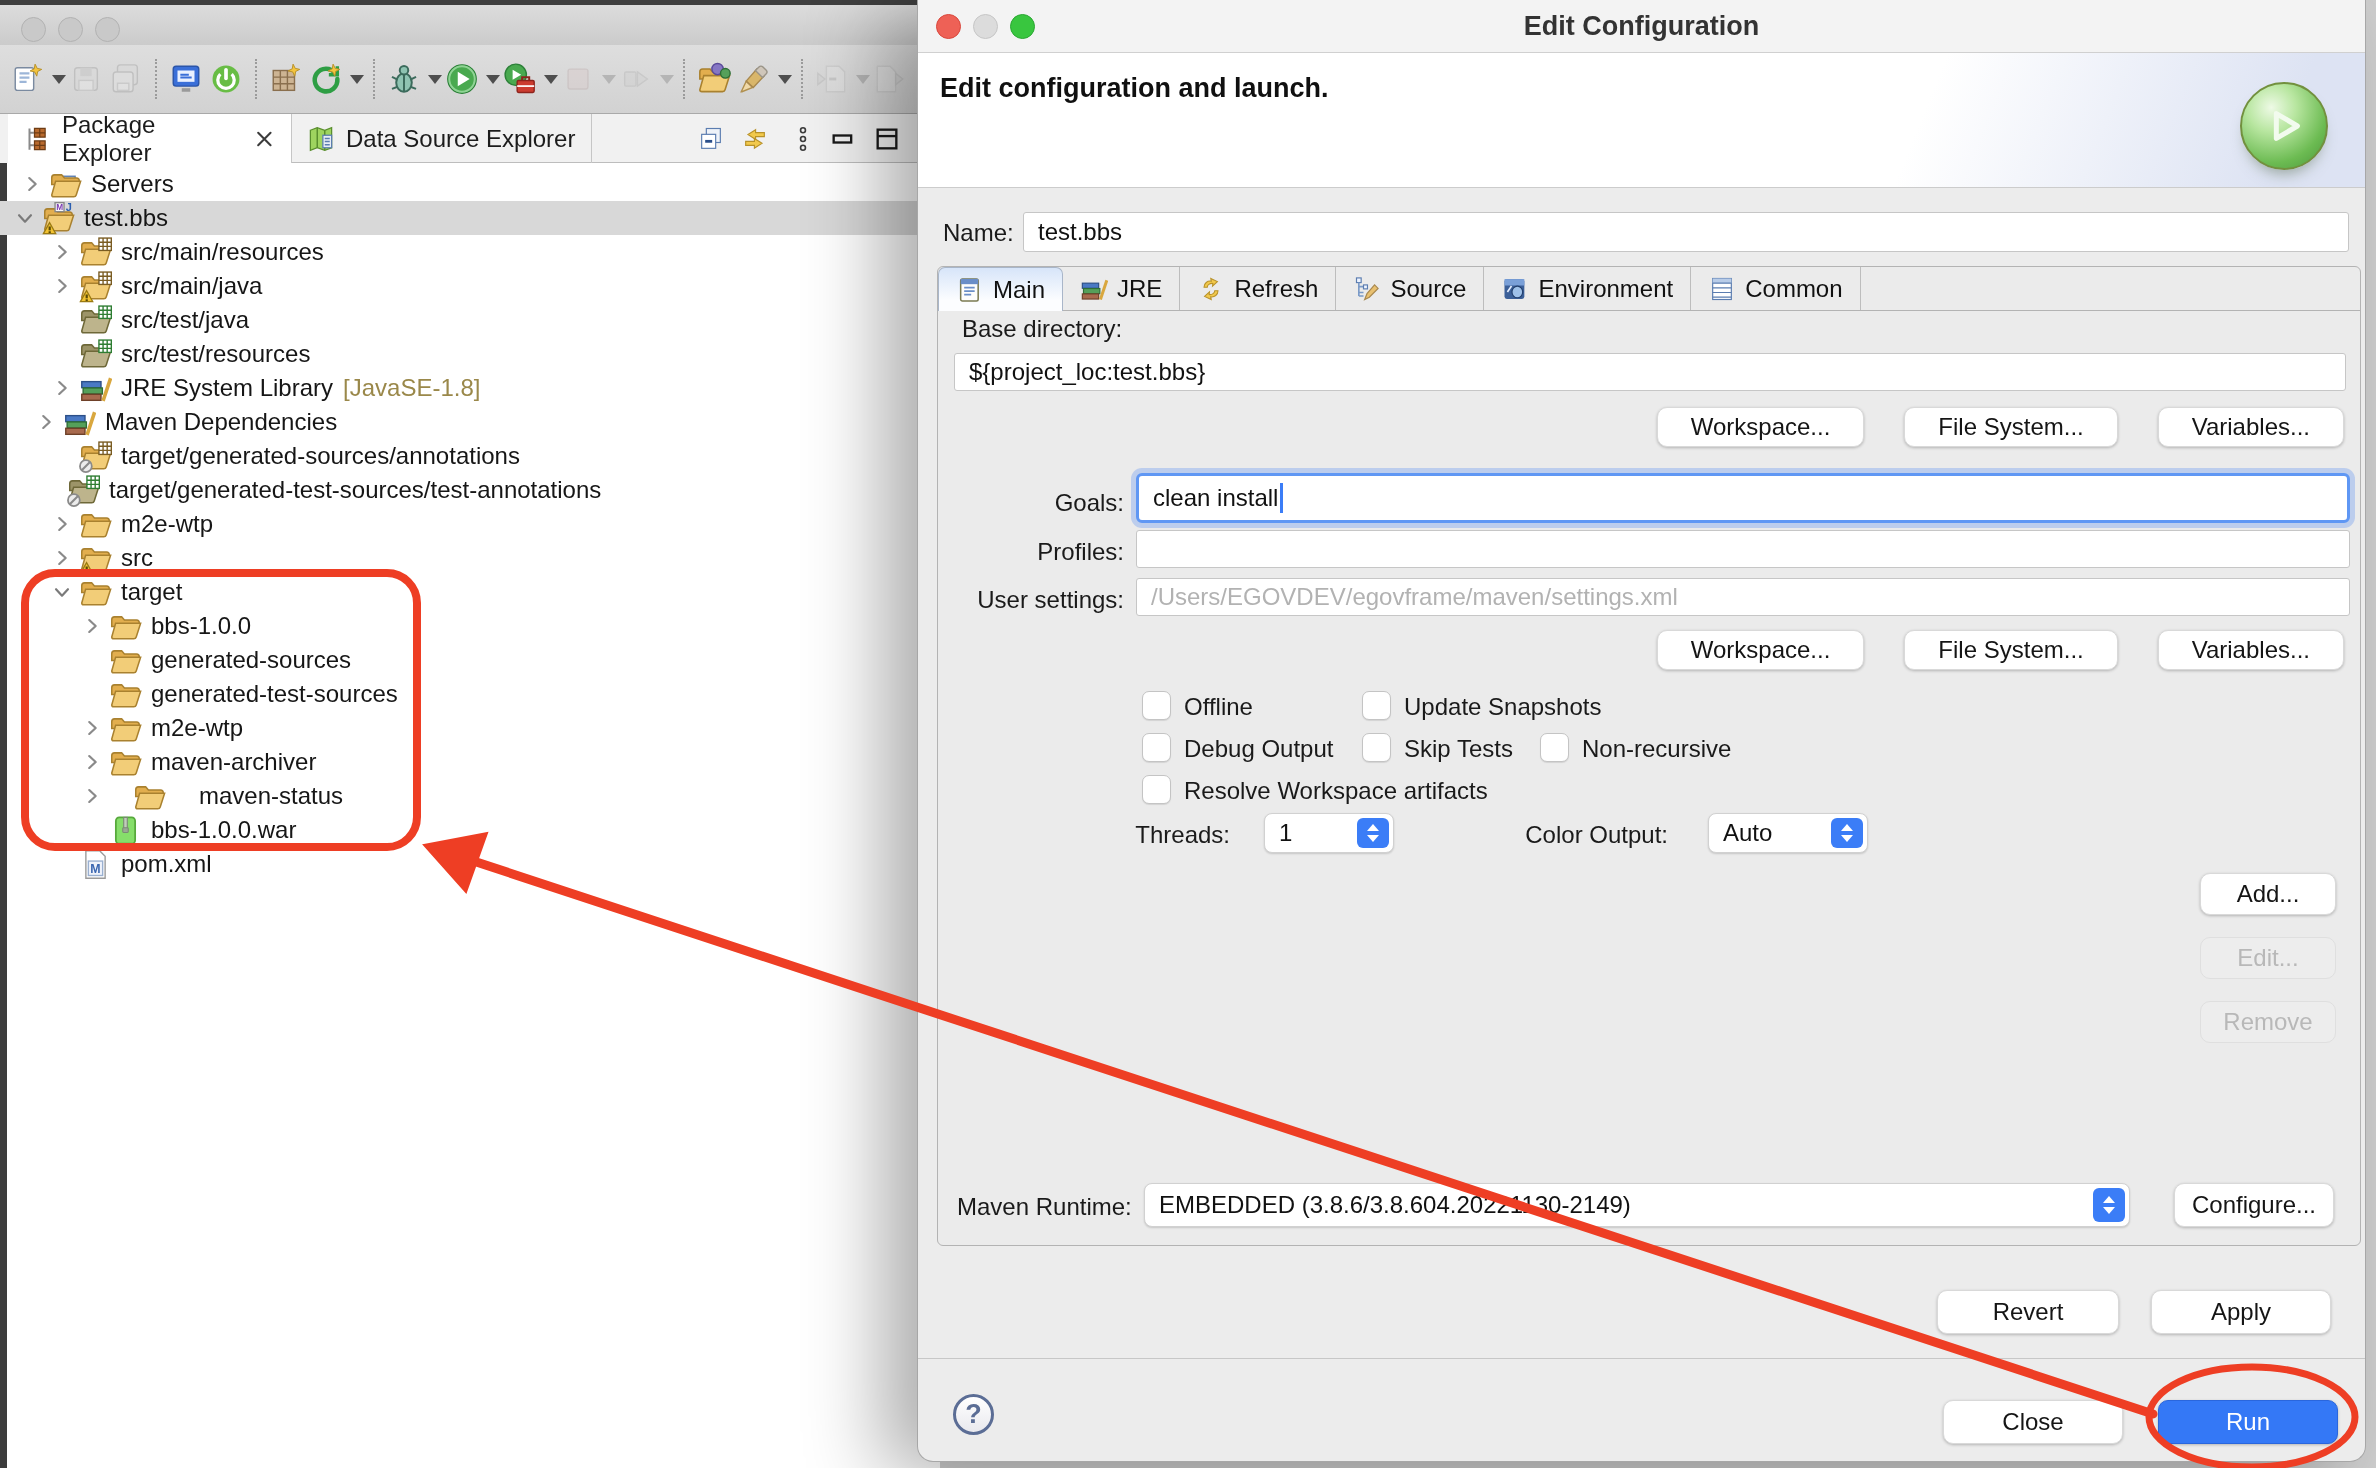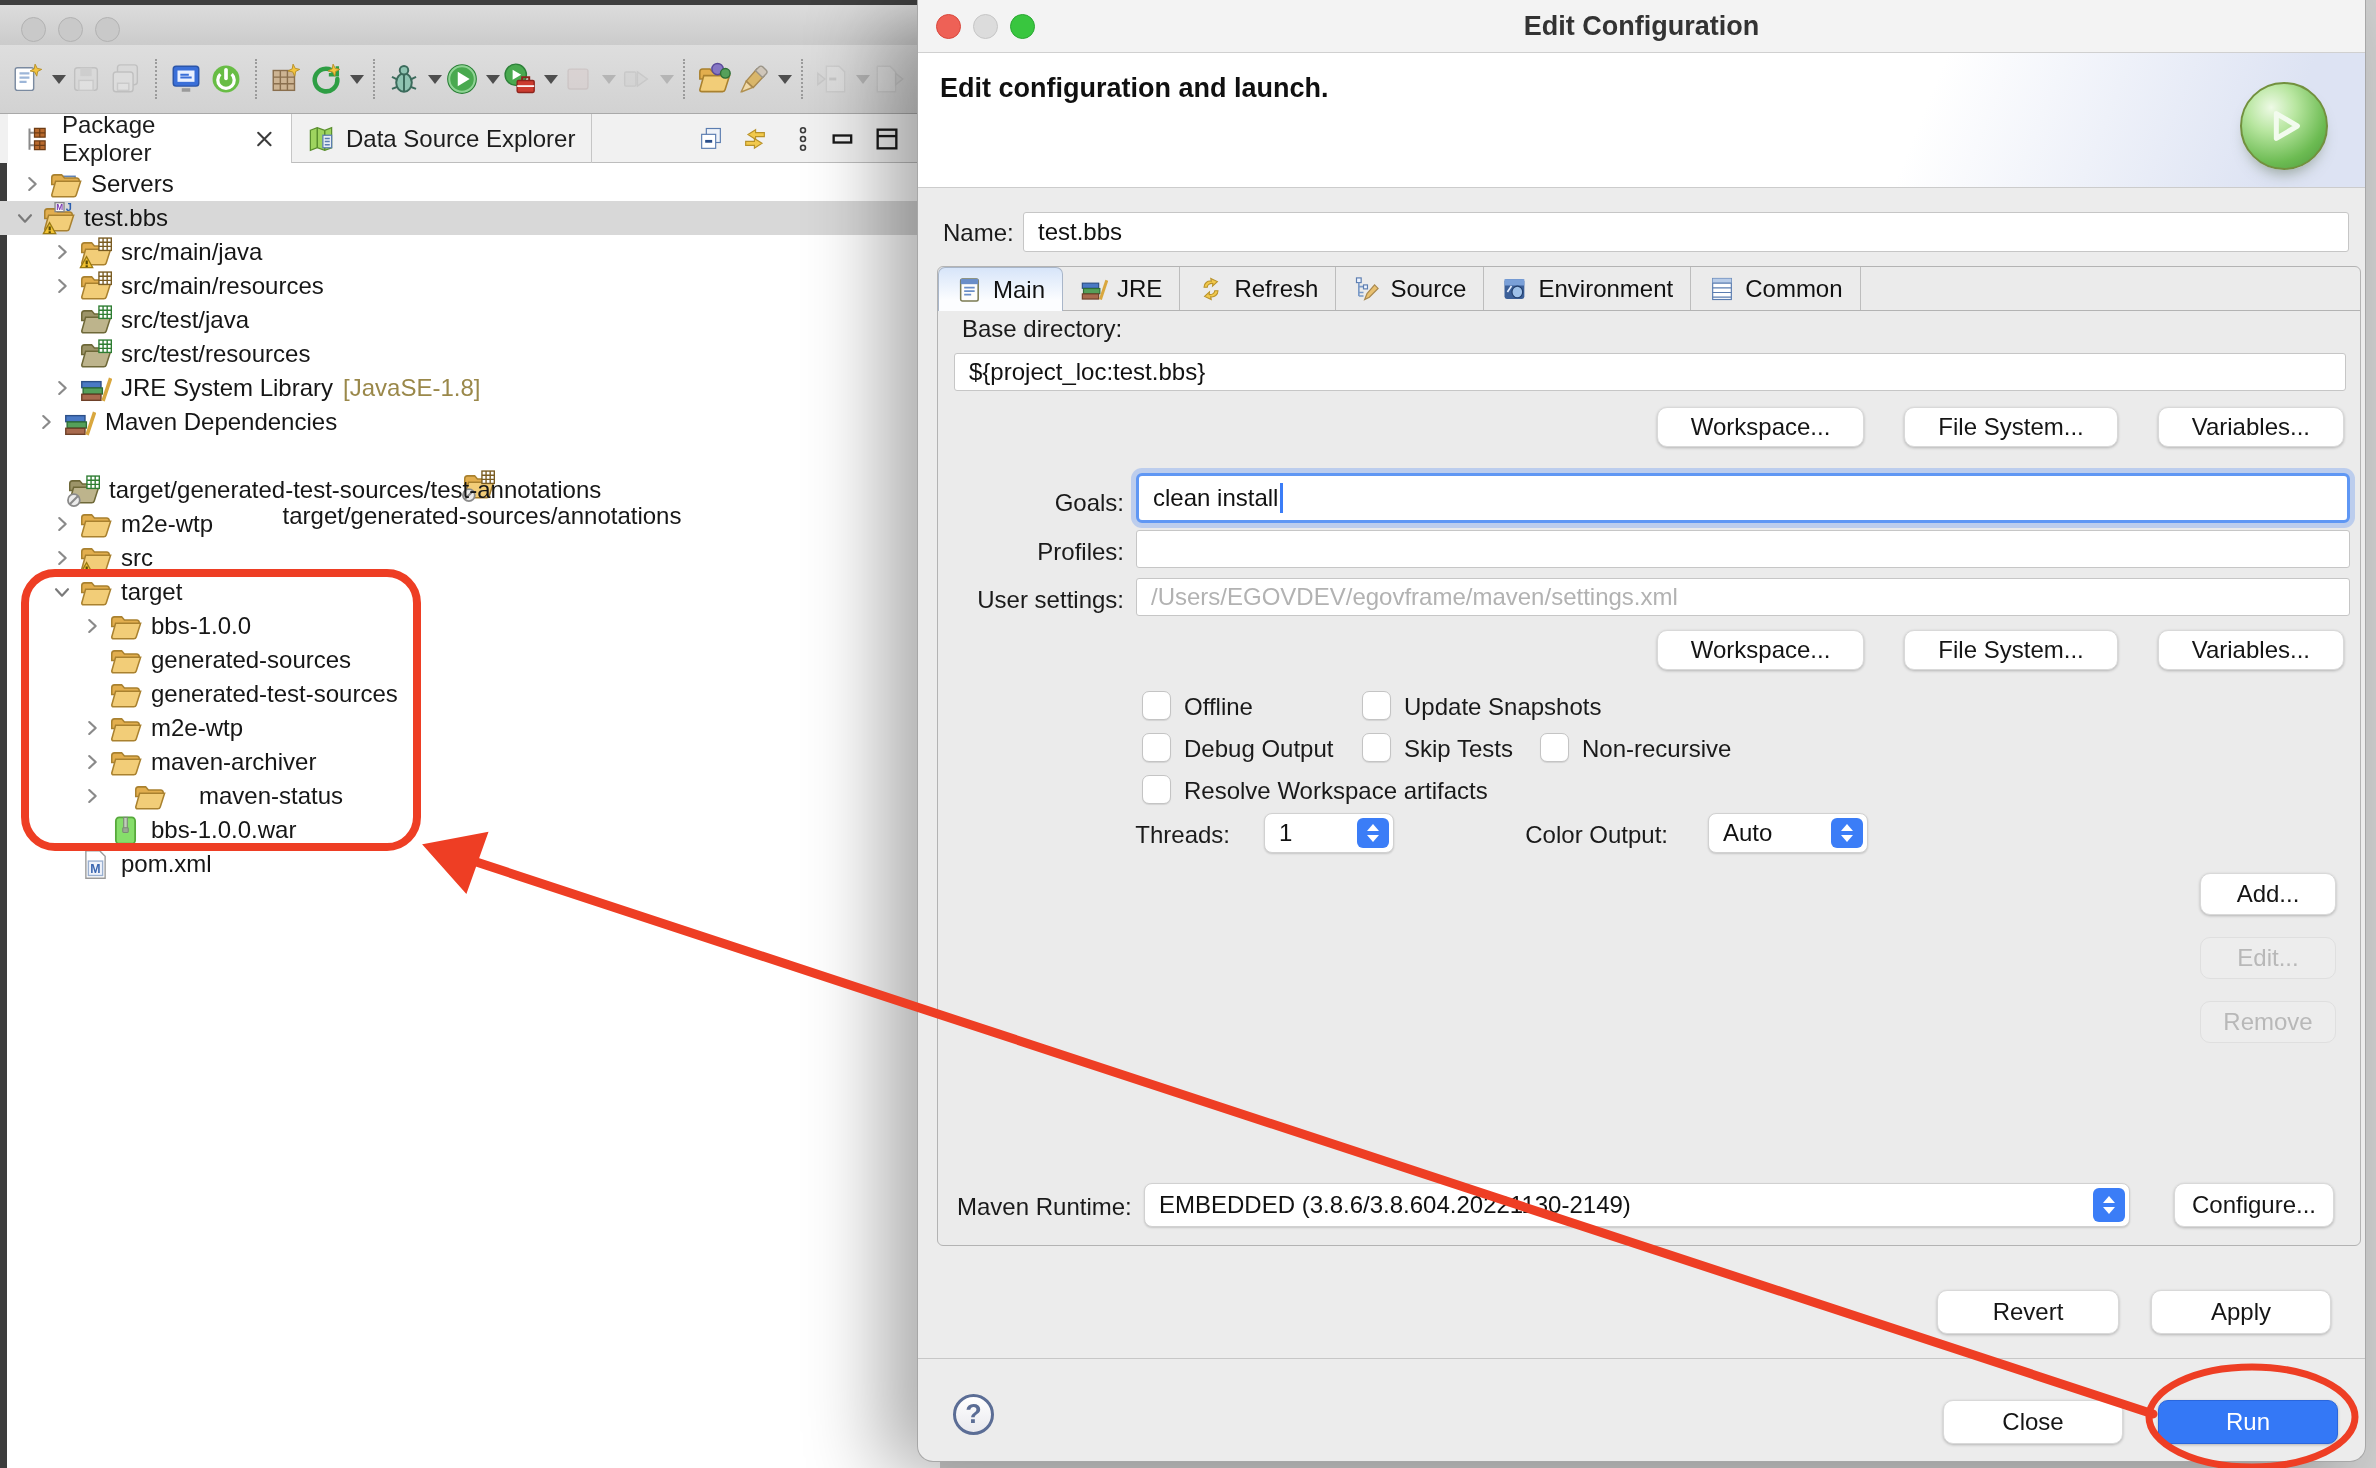--- a/index.html
+++ b/index.html
@@ -406,43 +406,43 @@
           <svg viewBox="0 0 24 24" width="100%" height="100%">
             <path d="M9 5.5l7 6.5-7 6.5" fill="none" stroke="#8a8a8a" stroke-width="2.4" stroke-linecap="round" stroke-linejoin="round"></path>
           </svg>
         </span>
     <span class="t-icon">
           <svg viewBox="0 0 24 24" width="100%" height="100%">
             <path d="M2 7c0-1.1.9-2 2-2h5.2l2 2.3H20c1.1 0 2 .9 2 2V12H2z" fill="#E2AE4E" stroke="#A9812F" stroke-width="1.1"></path>
             <path d="M2 19.6L4.8 9.6H23l-3.2 10c-.2.8-1 1.3-1.8 1.3H3.4c-.9 0-1.4-.6-1.4-1.3z" fill="#F2CD78" stroke="#A9812F" stroke-width="1.1"></path>
             <rect x="14.5" y="1.5" width="9" height="9" fill="#fff" stroke="#7a5c22"></rect>
             <path d="M14.5 4.5h9M14.5 7.5h9M17.5 1.5v9M20.5 1.5v9" stroke="#7a5c22" stroke-width="1"></path>
+          </svg>
+        </span>
+    <span class="t-label">src/main/resources</span>
+
+  </div>
+      <div class="trow" style="padding-left: 40px;">
+    <span class="t-arrow">
+          <svg viewBox="0 0 24 24" width="100%" height="100%">
+            <path d="M9 5.5l7 6.5-7 6.5" fill="none" stroke="#8a8a8a" stroke-width="2.4" stroke-linecap="round" stroke-linejoin="round"></path>
+          </svg>
+        </span>
+    <span class="t-icon">
+          <svg viewBox="0 0 24 24" width="100%" height="100%">
+            <path d="M2 7c0-1.1.9-2 2-2h5.2l2 2.3H20c1.1 0 2 .9 2 2V12H2z" fill="#E2AE4E" stroke="#A9812F" stroke-width="1.1"></path>
+            <path d="M2 19.6L4.8 9.6H23l-3.2 10c-.2.8-1 1.3-1.8 1.3H3.4c-.9 0-1.4-.6-1.4-1.3z" fill="#F2CD78" stroke="#A9812F" stroke-width="1.1"></path>
+            <rect x="14.5" y="1.5" width="9" height="9" fill="#fff" stroke="#7a5c22"></rect>
+            <path d="M14.5 4.5h9M14.5 7.5h9M17.5 1.5v9M20.5 1.5v9" stroke="#7a5c22" stroke-width="1"></path>
             <path d="M1 23l4.5-8L10 23z" fill="#F2C232" stroke="#9a7a12" stroke-width=".9"></path>
             <rect x="4.8" y="17.8" width="1.6" height="2.8" fill="#5a4a08"></rect>
             <rect x="4.8" y="21.3" width="1.6" height="1.3" fill="#5a4a08"></rect>
           </svg>
         </span>
     <span class="t-label">src/main/java</span>
-
-  </div>
-      <div class="trow" style="padding-left: 40px;">
-    <span class="t-arrow">
-          <svg viewBox="0 0 24 24" width="100%" height="100%">
-            <path d="M9 5.5l7 6.5-7 6.5" fill="none" stroke="#8a8a8a" stroke-width="2.4" stroke-linecap="round" stroke-linejoin="round"></path>
-          </svg>
-        </span>
-    <span class="t-icon">
-          <svg viewBox="0 0 24 24" width="100%" height="100%">
-            <path d="M2 7c0-1.1.9-2 2-2h5.2l2 2.3H20c1.1 0 2 .9 2 2V12H2z" fill="#E2AE4E" stroke="#A9812F" stroke-width="1.1"></path>
-            <path d="M2 19.6L4.8 9.6H23l-3.2 10c-.2.8-1 1.3-1.8 1.3H3.4c-.9 0-1.4-.6-1.4-1.3z" fill="#F2CD78" stroke="#A9812F" stroke-width="1.1"></path>
-            <rect x="14.5" y="1.5" width="9" height="9" fill="#fff" stroke="#7a5c22"></rect>
-            <path d="M14.5 4.5h9M14.5 7.5h9M17.5 1.5v9M20.5 1.5v9" stroke="#7a5c22" stroke-width="1"></path>
-          </svg>
-        </span>
-    <span class="t-label">src/main/resources</span>
 
   </div>
       <div class="trow" style="padding-left: 40px;">
     <span class="t-arrow"></span>
     <span class="t-icon">
           <svg viewBox="0 0 24 24" width="100%" height="100%">
             <path d="M2 7c0-1.1.9-2 2-2h5.2l2 2.3H20c1.1 0 2 .9 2 2V12H2z" fill="#9C9468" stroke="#6E6838" stroke-width="1.1"></path>
             <path d="M2 19.6L4.8 9.6H23l-3.2 10c-.2.8-1 1.3-1.8 1.3H3.4c-.9 0-1.4-.6-1.4-1.3z" fill="#BDB48C" stroke="#6E6838" stroke-width="1.1"></path>
             <rect x="14.5" y="1.5" width="9" height="9" fill="#fff" stroke="#2e7d32"></rect>
             <path d="M14.5 4.5h9M14.5 7.5h9M17.5 1.5v9M20.5 1.5v9" stroke="#2e7d32" stroke-width="1"></path>
@@ -491,21 +491,21 @@
           <svg viewBox="0 0 24 24" width="100%" height="100%">
             <rect x="2" y="7" width="14" height="4.4" fill="#4a79c4" stroke="#2c4f88"></rect>
             <rect x="3" y="11.6" width="14" height="4.4" fill="#55a05a" stroke="#2e6e36"></rect>
             <rect x="2" y="16.2" width="14" height="4.4" fill="#a86a4e" stroke="#6e4028"></rect>
             <path d="M17.5 21L23 4.5" stroke="#D9A73E" stroke-width="2.6"></path>
           </svg>
         </span>
     <span class="t-label">Maven Dependencies</span>
 
   </div>
-      <div class="trow" style="padding-left: 40px; flex-direction: column;">
+      <div class="trow" style="padding-left: 40px;">
     <span class="t-arrow"></span>
     <span class="t-icon">
           <svg viewBox="0 0 24 24" width="100%" height="100%">
             <path d="M2 7c0-1.1.9-2 2-2h5.2l2 2.3H20c1.1 0 2 .9 2 2V12H2z" fill="#E2AE4E" stroke="#A9812F" stroke-width="1.1"></path>
             <path d="M2 19.6L4.8 9.6H23l-3.2 10c-.2.8-1 1.3-1.8 1.3H3.4c-.9 0-1.4-.6-1.4-1.3z" fill="#F2CD78" stroke="#A9812F" stroke-width="1.1"></path>
             <rect x="14.5" y="1.5" width="9" height="9" fill="#fff" stroke="#7a5c22"></rect>
             <path d="M14.5 4.5h9M14.5 7.5h9M17.5 1.5v9M20.5 1.5v9" stroke="#7a5c22" stroke-width="1"></path>
             <circle cx="5" cy="19" r="4.3" fill="#ececec" stroke="#8a8a8a" stroke-width="1.3"></circle>
             <path d="M2 22l6-6" stroke="#8a8a8a" stroke-width="1.6"></path>
           </svg>

